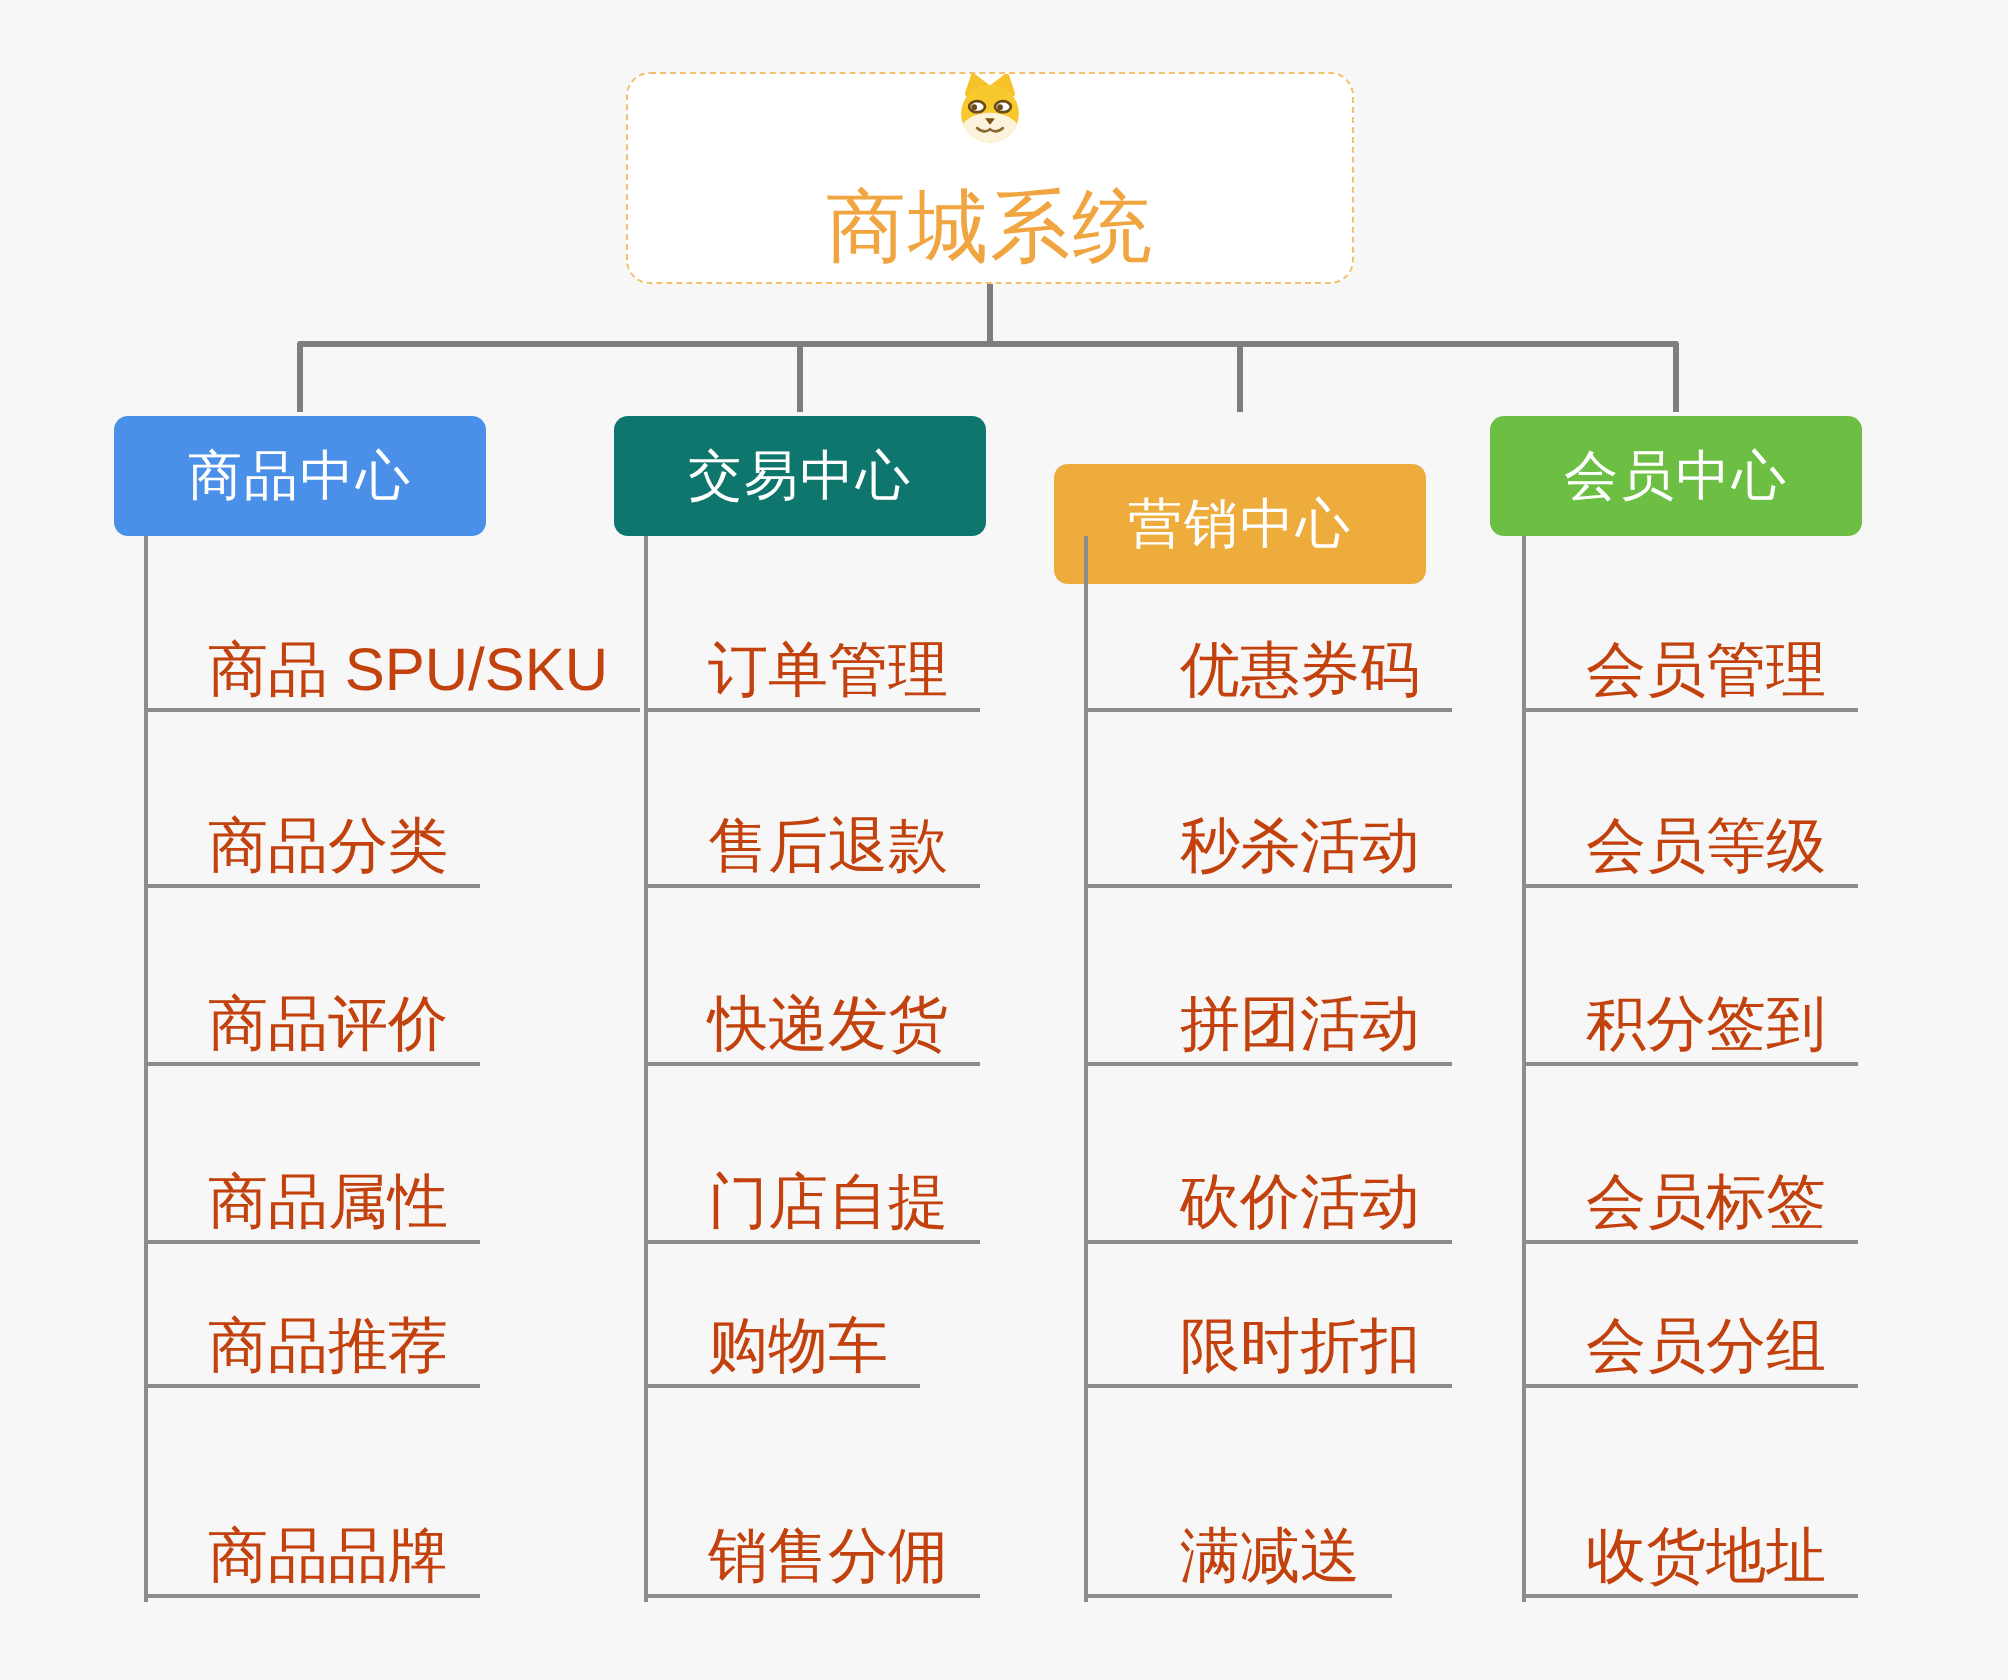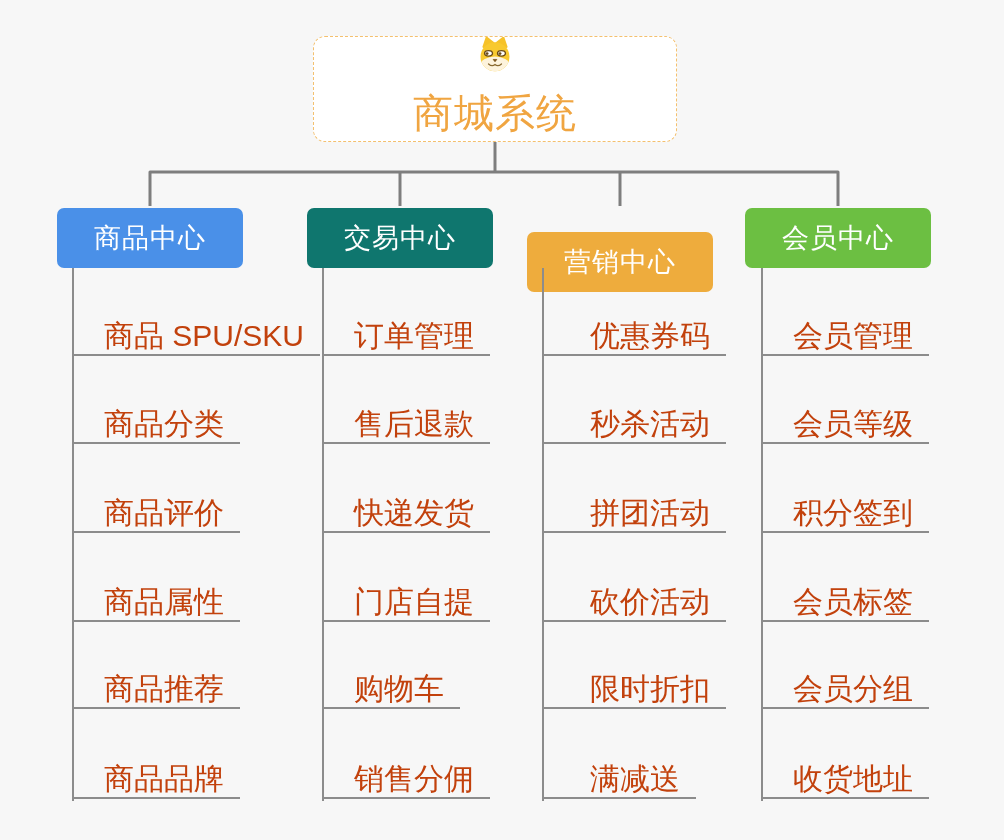--- a/index.html
+++ b/index.html
@@ -68,21 +68,21 @@
     border-bottom:2px solid #8c8c8c;
   }
   .child.c0{left:72px;}
   .child.c1{left:322px;}
   .child.c2{left:542px;padding-left:48px;}
   .child.c3{left:761px;}
   .child.r0{top:322px;}
   .child.r1{top:410px;}
   .child.r2{top:499px;}
   .child.r3{top:588px;}
-  .child.r4{top:675px;}
+  .child.r4{top:660px;}
   .child.r5{top:765px;}
 </style>
 </head>
 <body>
 
 <div class="canvas">
 
   <svg class="connectors" width="1004" height="840" aria-hidden="true">
     <path d="M495 142 V172"></path>
     <path d="M150 206 V172 H838 V206"></path>

